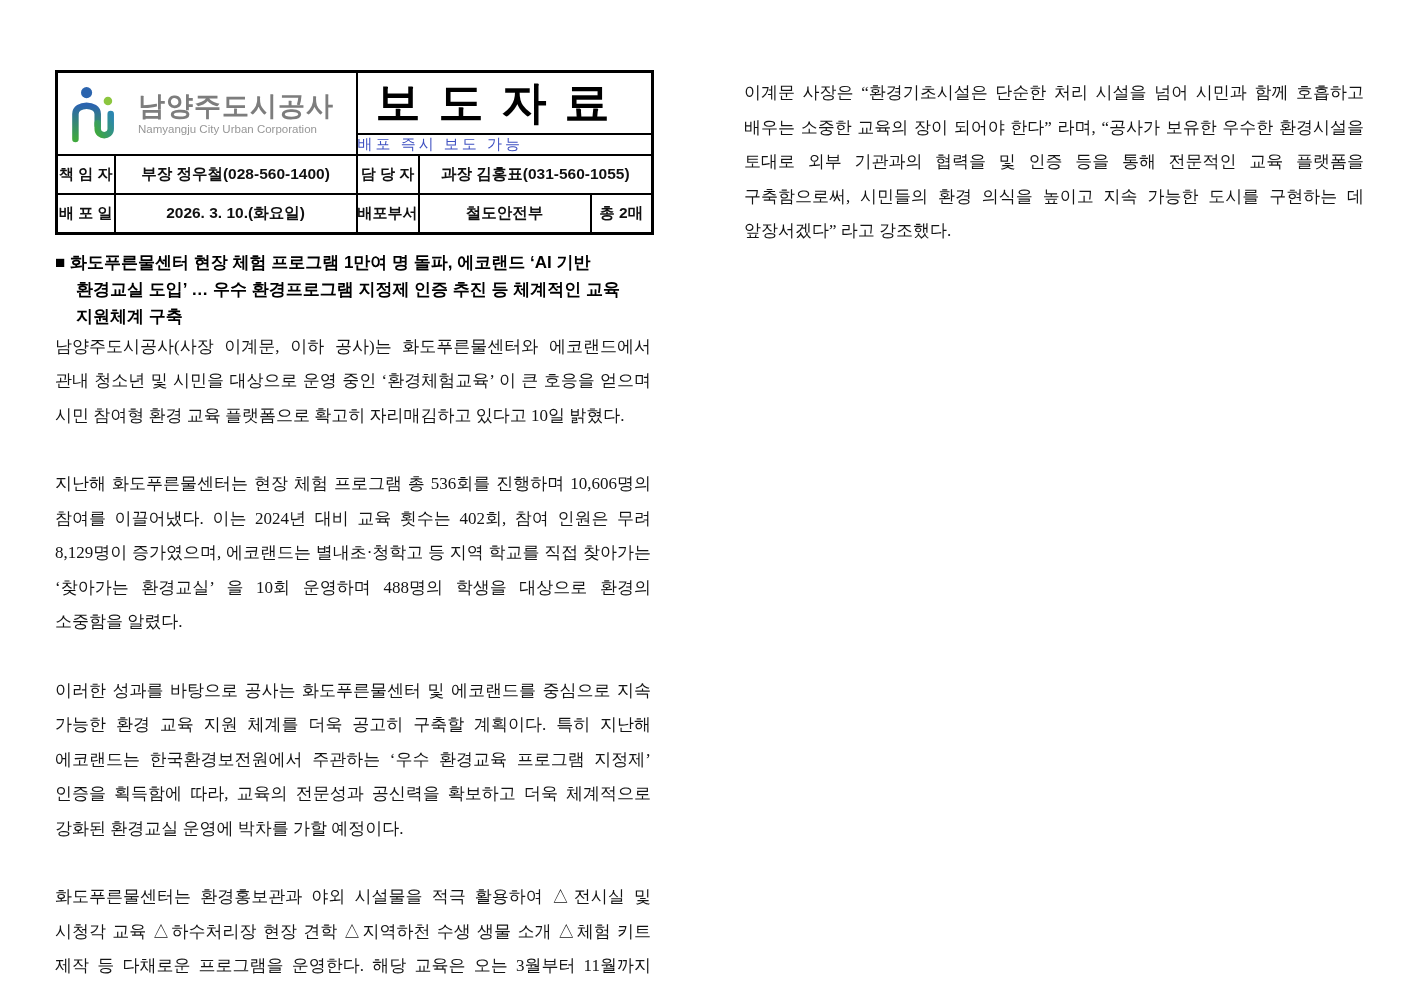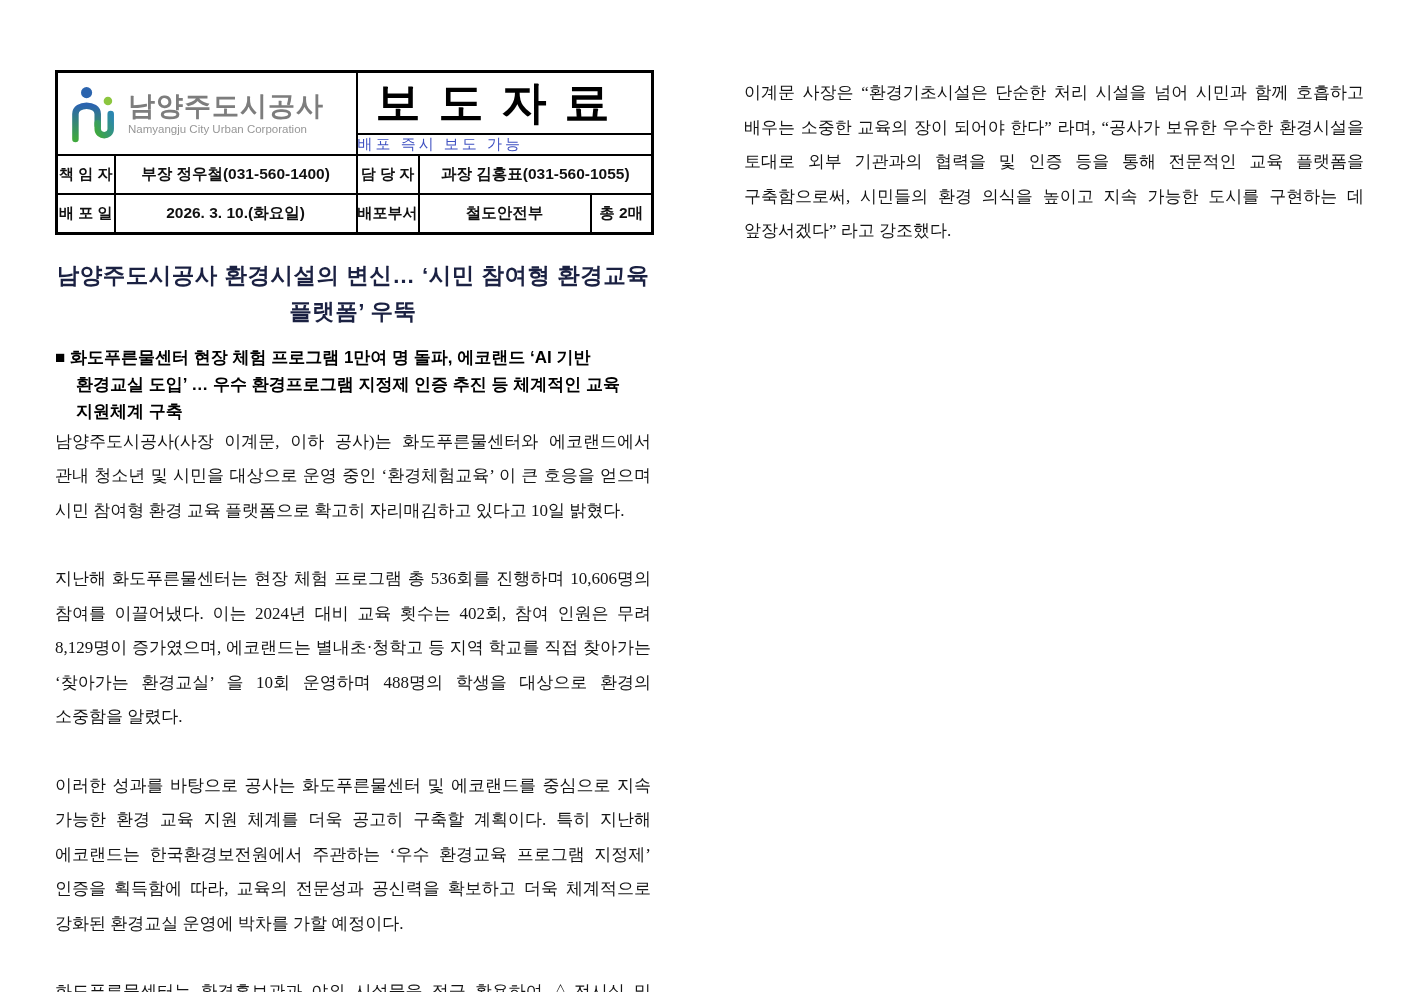--- a/index.html
+++ b/index.html
@@ -25,21 +25,21 @@
   table.masthead td {
     border: 2px solid #000;
     overflow: hidden;
     white-space: nowrap;
   }
   td.logo-cell {
     width: 300px; height: 70px;
     vertical-align: middle;
     padding: 2px 6px 2px 10px;
   }
-  .logo-wrap { display: flex; align-items: center; gap: 8px; }
+  .logo-wrap { display: flex; align-items: center; gap: 18px; }
   .logo-mark { width: 52px; height: 58px; flex: 0 0 auto; }
   .org-names { display: flex; flex-direction: column; line-height: 1.05; }
   .org-ko {
     font-size: 27px; font-weight: bold; color: #7d7d7d;
     letter-spacing: 1px;
   }
   .org-en { font-size: 11.5px; color: #979797; margin-top: 2px; }
 
   td.bodo-cell {
     height: 50px;
@@ -136,38 +136,34 @@
           </div>
         </div>
       </td>
       <td class="bodo-cell" colspan="3">보도자료</td>
     </tr>
     <tr>
       <td class="dist-cell" colspan="3">배포 즉시 보도 가능</td>
     </tr>
     <tr>
       <td class="lbl">책 임 자</td>
-      <td class="val">부장 정우철(031-560-1400)</td>
+      <td class="val">부장 정우철(028-560-1400)</td>
       <td class="lbl">담 당 자</td>
       <td class="val" colspan="2">과장 김홍표(031-560-1055)</td>
     </tr>
     <tr>
       <td class="lbl">배 포 일</td>
       <td class="val">2026. 3. 10.(화요일)</td>
       <td class="lbl">배포부서</td>
       <td class="val">철도안전부</td>
       <td class="val">총 2매</td>
     </tr>
   </tbody>
     </table>
 
-  <h1 class="headline">
-    <span>남양주도시공사 환경시설의 변신… ‘시민 참여형 환경교육</span><br>
-    <span>플랫폼’ 우뚝</span>
-  </h1>
 
   <p class="subhead">■ 화도푸른물센터 현장 체험 프로그램 1만여 명 돌파, 에코랜드 ‘AI 기반 환경교실 도입’ … 우수 환경프로그램 지정제 인증 추진 등 체계적인 교육 지원체계 구축</p>
 
   <p class="bpara">남양주도시공사(사장 이계문, 이하 공사)는 화도푸른물센터와 에코랜드에서 관내 청소년 및 시민을 대상으로 운영 중인 ‘환경체험교육’ 이 큰 호응을 얻으며 시민 참여형 환경 교육 플랫폼으로 확고히 자리매김하고 있다고 10일 밝혔다.</p>
   <p class="bpara">지난해 화도푸른물센터는 현장 체험 프로그램 총 536회를 진행하며 10,606명의 참여를 이끌어냈다. 이는 2024년 대비 교육 횟수는 402회, 참여 인원은 무려 8,129명이 증가였으며, 에코랜드는 별내초·청학고 등 지역 학교를 직접 찾아가는 ‘찾아가는 환경교실’ 을 10회 운영하며 488명의 학생을 대상으로 환경의 소중함을 알렸다.</p>
   <p class="bpara">이러한 성과를 바탕으로 공사는 화도푸른물센터 및 에코랜드를 중심으로 지속 가능한 환경 교육 지원 체계를 더욱 공고히 구축할 계획이다. 특히 지난해 에코랜드는 한국환경보전원에서 주관하는 ‘우수 환경교육 프로그램 지정제’ 인증을 획득함에 따라, 교육의 전문성과 공신력을 확보하고 더욱 체계적으로 강화된 환경교실 운영에 박차를 가할 예정이다.</p>
   <p class="bpara">화도푸른물센터는 환경홍보관과 야외 시설물을 적극 활용하여 △전시실 및 시청각 교육 △하수처리장 현장 견학 △지역하천 수생 생물 소개 △체험 키트 제작 등 다채로운 프로그램을 운영한다. 해당 교육은 오는 3월부터 11월까지 전액 무료로 진행되어 시민들의 접근성을 높였다.</p>
 
 </div>
 

